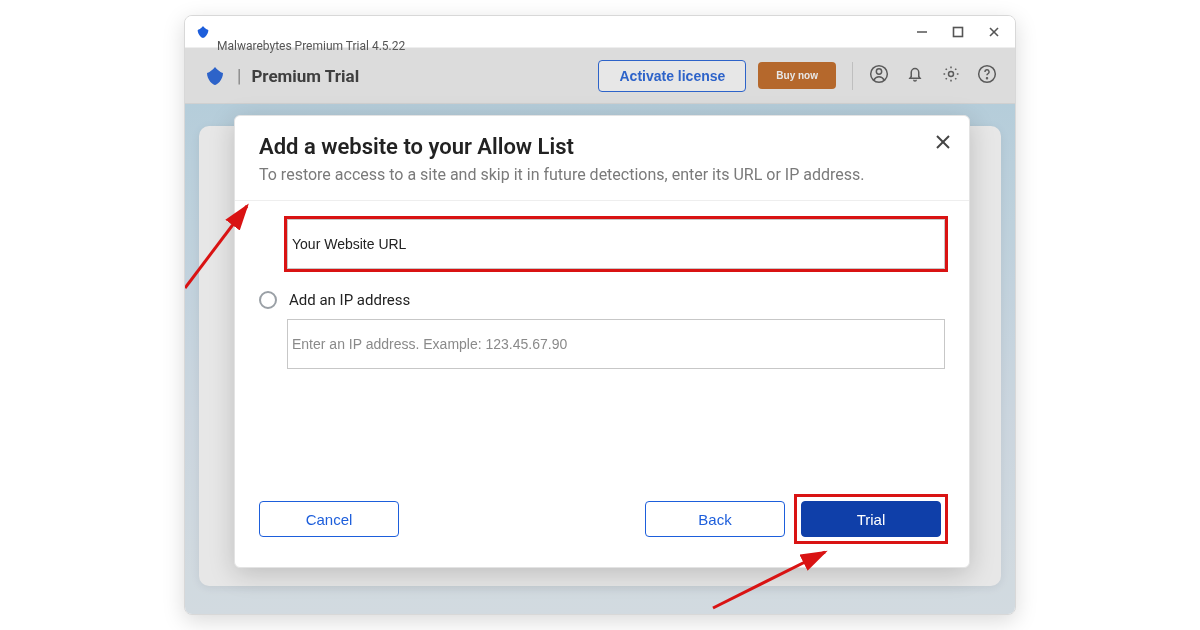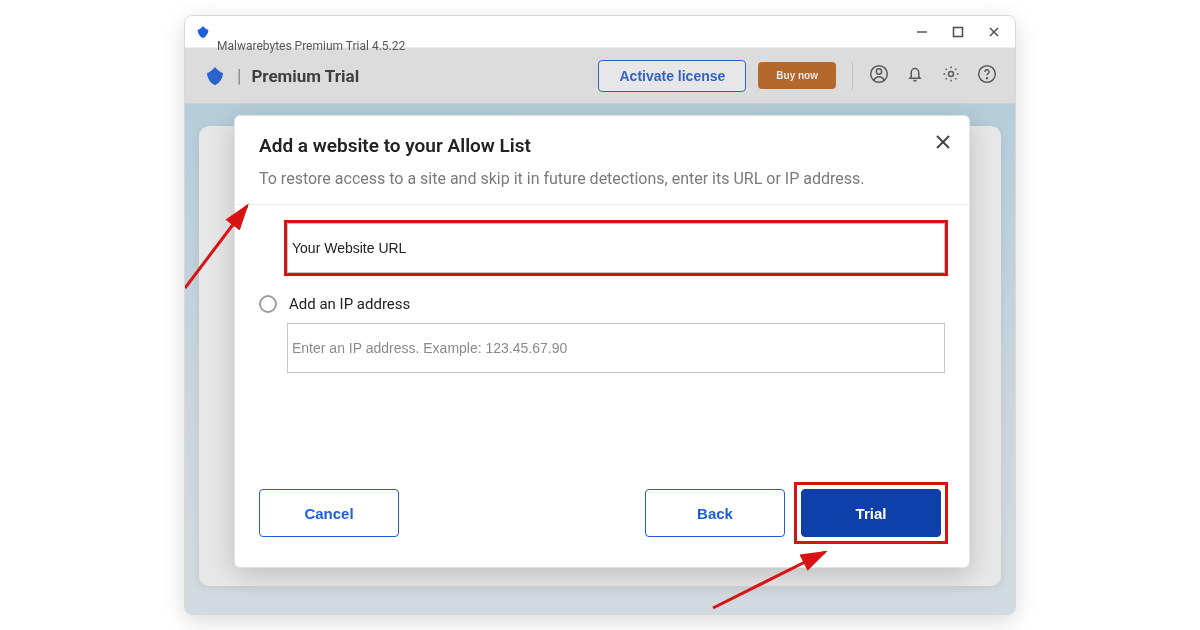--- a/index.html
+++ b/index.html
@@ -109,21 +109,21 @@
     border: 1px solid #e3e3e3;
     box-shadow: 0 6px 26px rgba(0,0,0,.18);
     display: flex;
     flex-direction: column;
   }
   .modal-header {
     padding: 18px 24px 16px 24px;
     border-bottom: 1px solid #eee;
     position: relative;
   }
-  .modal-title { font-size: 19px; font-weight: 600; color: #222; margin-bottom: 12px;}
+  .modal-title { font-size: 22px; font-weight: 600; color: #222; margin-bottom: 6px;}
   .modal-sub { font-size: 16px; color: #7a7a7a; }
   .modal-close { position: absolute; right: 18px; top: 18px; cursor: pointer;}
   .modal-close svg { width: 16px; height: 16px; stroke: #444; stroke-width:2; }
   .modal-body { padding: 18px 24px; flex: 1;}
   .radio-row { display: flex; align-items: center; margin-bottom: 10px;}
   .radio {
     width: 18px; height: 18px; border: 2px solid #9aa0a6; border-radius: 50%;
     margin-right: 12px; display:inline-flex; align-items:center; justify-content:center;
   }
   .radio.selected { border-color: #1d5edb;}
@@ -144,24 +144,24 @@
   .highlight { outline: 3px solid #d91313; outline-offset: 0; }
   .modal-footer {
     padding: 0 24px 26px 24px;
     display: flex;
     gap: 12px;
     align-items: center;
   }
   .footer-spacer { flex:1;}
   .btn {
     min-width: 140px;
-    height: 48px;
+    height: 36px;
     border-radius: 4px;
     font-size: 15px;
-    font-weight: 700;
+    font-weight: 400;
     cursor: pointer;
     display:inline-flex; align-items:center; justify-content:center;
   }
   .btn-outline { border: 1.6px solid #1d5edb; color: #1d5edb; background: #fff;}
   .btn-primary { background: #0f3fa9; color: #fff; border: 1.6px solid #0f3fa9;}
   .done-wrap { outline: 3px solid #d91313; padding: 4px;}
   
   .arrow-svg {
     position: absolute;
     pointer-events: none;

